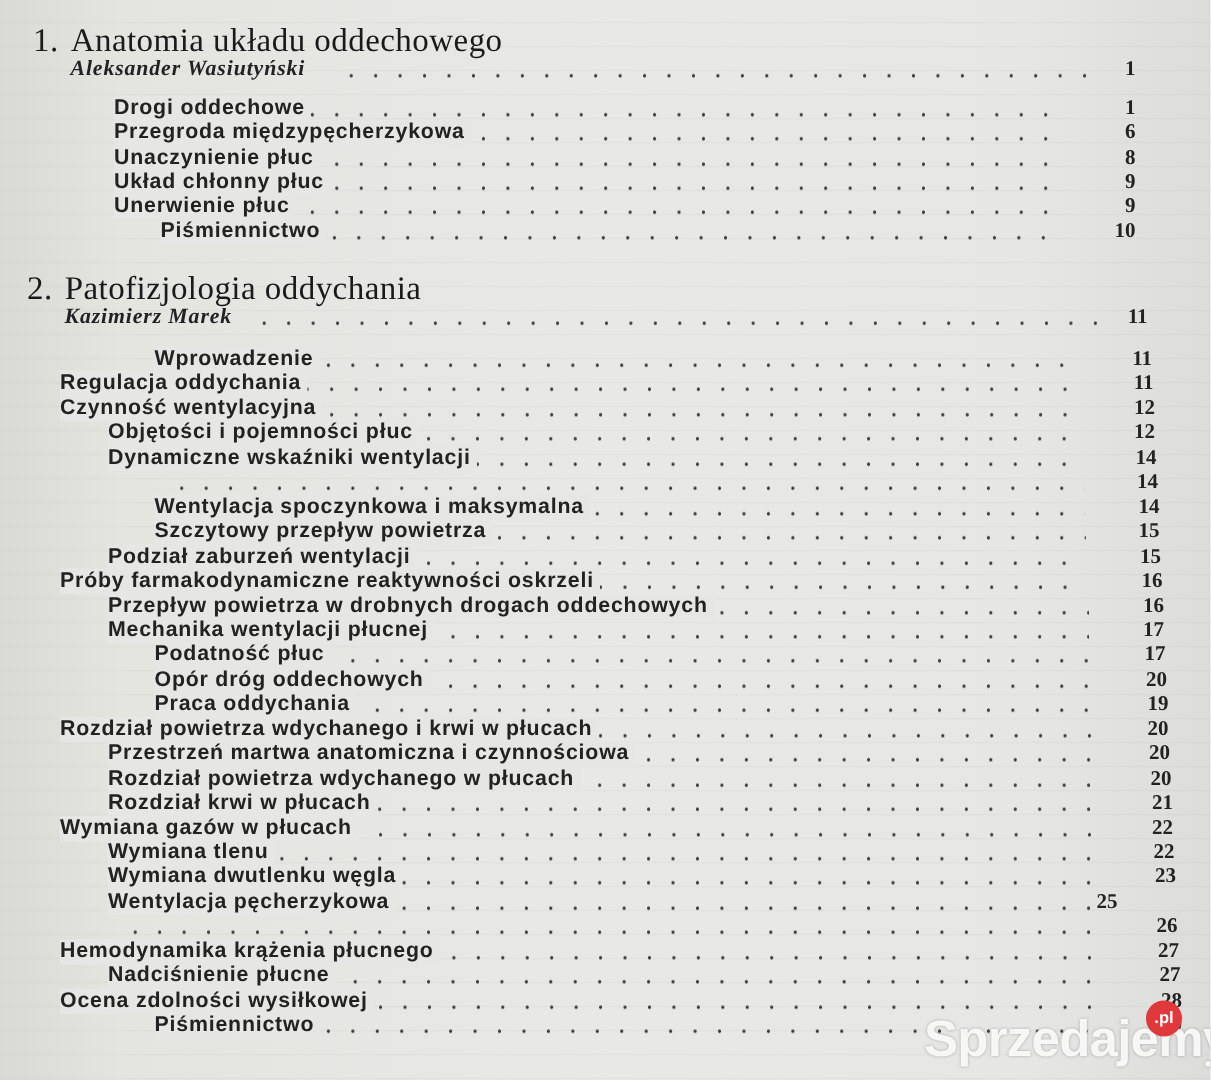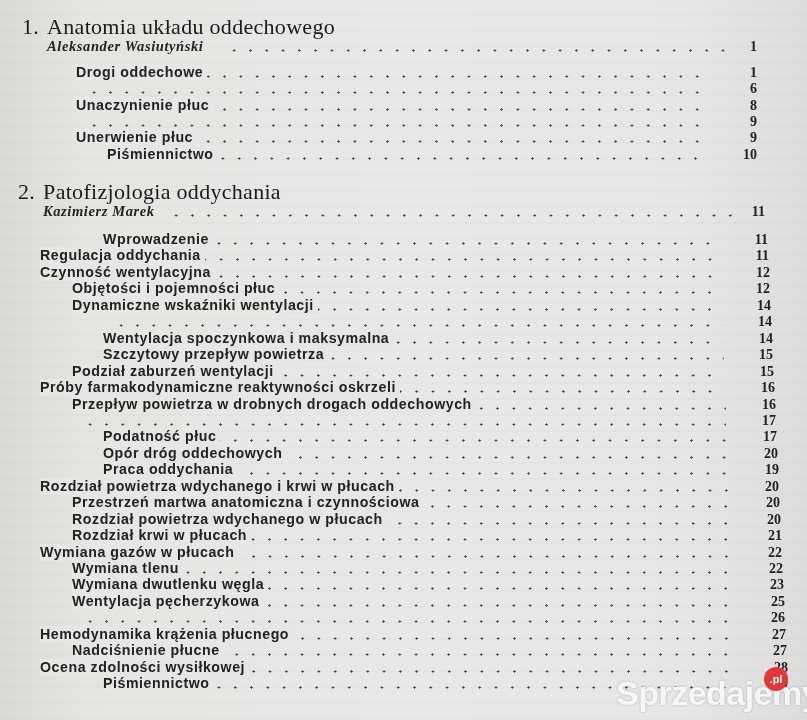--- a/index.html
+++ b/index.html
@@ -67,29 +67,31 @@
 </div>
 
 <div id="ch1-entries">
     <div class="row" style="top: 64px;">
       <span class="dots" style="left: 86px; width: 622px;"></span>
       <span class="lbl" style="left: 76px; background: linear-gradient(90deg, rgb(230, 230, 228), rgb(230, 230, 228));">Drogi oddechowe</span>
       <span class="pg" style="left: 717px;">1</span>
     </div>
     <div class="row" style="top: 80.3px;">
       <span class="dots" style="left: 86px; width: 622px;"></span>
+      <span class="lbl" style="left: 76px; background: linear-gradient(90deg, rgb(230, 230, 228), rgb(230, 230, 228));">Przegroda międzypęcherzykowa</span>
       <span class="pg" style="left: 717px;">6</span>
     </div>
     <div class="row" style="top: 96.6px;">
       <span class="dots" style="left: 86px; width: 622px;"></span>
       <span class="lbl" style="left: 76px; background: linear-gradient(90deg, rgb(230, 230, 228), rgb(230, 230, 228));">Unaczynienie płuc</span>
       <span class="pg" style="left: 717px;">8</span>
     </div>
     <div class="row" style="top: 112.9px;">
       <span class="dots" style="left: 86px; width: 622px;"></span>
+      <span class="lbl" style="left: 76px; background: linear-gradient(90deg, rgb(230, 230, 228), rgb(230, 230, 228));">Układ chłonny płuc</span>
       <span class="pg" style="left: 717px;">9</span>
     </div>
     <div class="row" style="top: 129.2px;">
       <span class="dots" style="left: 86px; width: 622px;"></span>
       <span class="lbl" style="left: 76px; background: linear-gradient(90deg, rgb(230, 230, 228), rgb(230, 230, 228));">Unerwienie płuc</span>
       <span class="pg" style="left: 717px;">9</span>
     </div>
     <div class="row" style="top: 145.5px;">
       <span class="dots" style="left: 117px; width: 591px;"></span>
       <span class="lbl" style="left: 107px; background: linear-gradient(90deg, rgb(230, 230, 228), rgb(230, 230, 228));">Piśmiennictwo</span>
@@ -156,20 +158,21 @@
       <span class="lbl" style="left: 40px; background: linear-gradient(90deg, rgb(230, 230, 228), rgb(230, 230, 228));">Próby farmakodynamiczne reaktywności oskrzeli</span>
       <span class="pg" style="left: 735px;">16</span>
     </div>
     <div class="row" style="top: 395.5px;">
       <span class="dots" style="left: 82px; width: 644px;"></span>
       <span class="lbl" style="left: 72px; background: linear-gradient(90deg, rgb(230, 230, 228), rgb(230, 230, 228));">Przepływ powietrza w drobnych drogach oddechowych</span>
       <span class="pg" style="left: 736px;">16</span>
     </div>
     <div class="row" style="top: 411.95px;">
       <span class="dots" style="left: 82px; width: 644px;"></span>
+      <span class="lbl" style="left: 72px; background: linear-gradient(90deg, rgb(230, 230, 228), rgb(230, 230, 228));">Mechanika wentylacji płucnej</span>
       <span class="pg" style="left: 736px;">17</span>
     </div>
     <div class="row" style="top: 428.4px;">
       <span class="dots" style="left: 113px; width: 614px;"></span>
       <span class="lbl" style="left: 103px; background: linear-gradient(90deg, rgb(230, 230, 228), rgb(230, 230, 228));">Podatność płuc</span>
       <span class="pg" style="left: 737px;">17</span>
     </div>
     <div class="row" style="top: 444.85px;">
       <span class="dots" style="left: 113px; width: 614px;"></span>
       <span class="lbl" style="left: 103px; background: linear-gradient(90deg, rgb(230, 230, 228), rgb(230, 230, 228));">Opór dróg oddechowych</span>
@@ -211,21 +214,21 @@
       <span class="pg" style="left: 743px;">22</span>
     </div>
     <div class="row" style="top: 576.45px;">
       <span class="dots" style="left: 82px; width: 650px;"></span>
       <span class="lbl" style="left: 72px; background: linear-gradient(90deg, rgb(230, 230, 228), rgb(230, 230, 228));">Wymiana dwutlenku węgla</span>
       <span class="pg" style="left: 744px;">23</span>
     </div>
     <div class="row" style="top: 592.9px;">
       <span class="dots" style="left: 82px; width: 650px;"></span>
       <span class="lbl" style="left: 72px; background: linear-gradient(90deg, rgb(230, 230, 228), rgb(230, 230, 228));">Wentylacja pęcherzykowa</span>
-      <span class="pg" style="left: 745px;">25</span>
+      <span class="pg" style="left: 705px;">25</span>
     </div>
     <div class="row" style="top: 609.35px;">
       <span class="dots" style="left: 82px; width: 651px;"></span>
       <span class="pg" style="left: 745px;">26</span>
     </div>
     <div class="row" style="top: 625.8px;">
       <span class="dots" style="left: 50px; width: 683px;"></span>
       <span class="lbl" style="left: 40px; background: linear-gradient(90deg, rgb(230, 230, 228), rgb(230, 230, 228));">Hemodynamika krążenia płucnego</span>
       <span class="pg" style="left: 746px;">27</span>
     </div>

